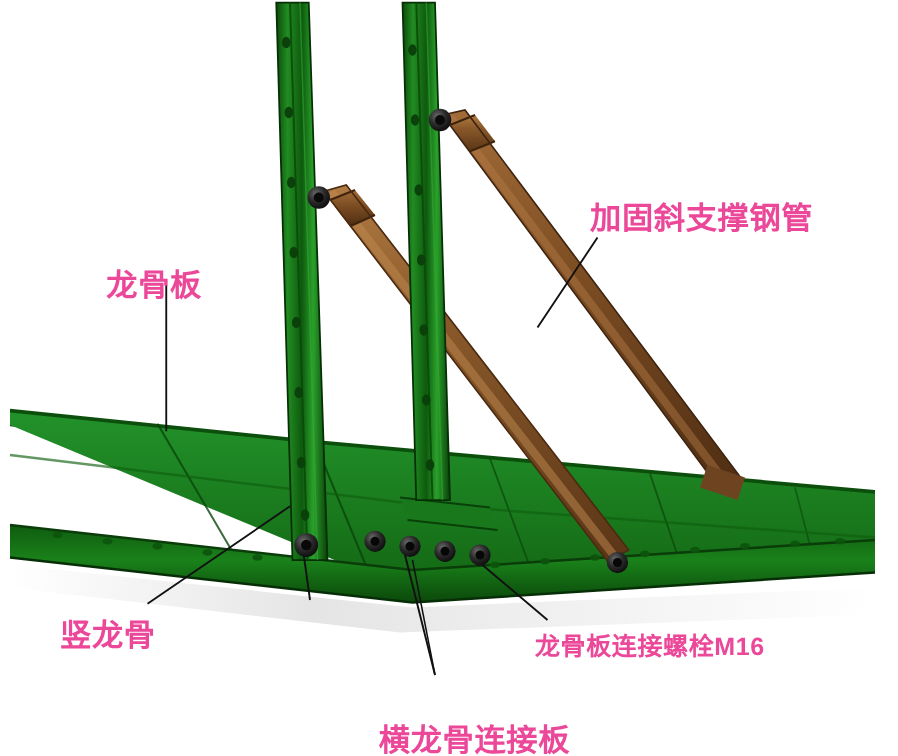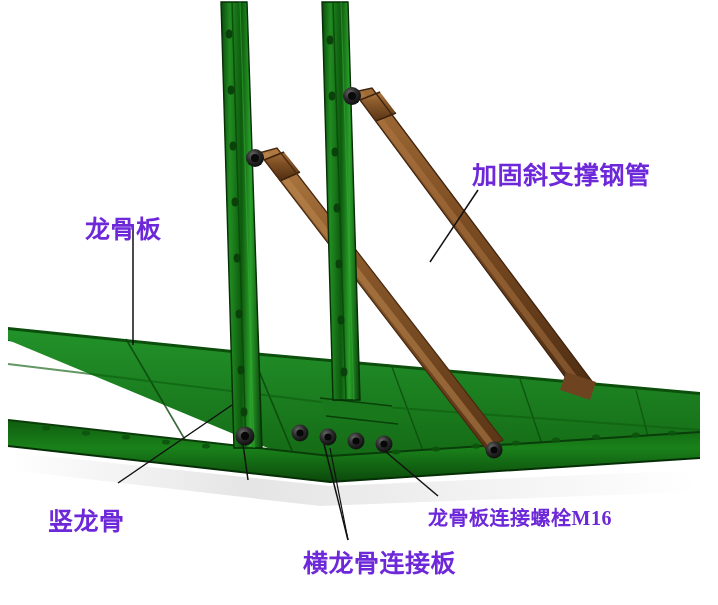--- a/index.html
+++ b/index.html
@@ -16,22 +16,22 @@
     overflow:hidden;
   }
   #art{
     position:absolute;
     left:0; top:0;
     width:718px;
     height:605px;
   }
   .lbl{
     position:absolute;
-    font-family:Liberation Serif, serif;
-    color:#6d28d9;
+    font-family:Liberation Sans, sans-serif;
+    color:#ec4899;
     font-weight:700;
     white-space:nowrap;
     letter-spacing:0.5px;
     line-height:1;
     user-select:none;
   }
   .lbl-lg{ font-size:25px; }
   .lbl-md{ font-size:20px; }
 </style>
 </head>
@@ -236,20 +236,20 @@
 
       <path d="M 348 540 L 324 444"></path>
       <path d="M 348 540 L 330 448" stroke-width="1.2"></path>
     </g>
   </svg>
 
   <div class="lbl lbl-lg" style="left:472px; top:163px;">加固斜支撑钢管</div>
 
   <div class="lbl lbl-lg" style="left:85px; top:217px;">龙骨板</div>
 
-  <div class="lbl lbl-lg" style="left:48px; top:509px;">竖龙骨</div>
+  <div class="lbl lbl-lg" style="left:48px; top:497px;">竖龙骨</div>
 
 
   <div class="lbl lbl-md" style="left:428px; top:508px;">龙骨板连接螺栓M16</div>
 
-  <div class="lbl lbl-lg" style="left:303px; top:551px;">横龙骨连接板</div>
+  <div class="lbl lbl-lg" style="left:303px; top:581px;">横龙骨连接板</div>
 
 </div>
 
 </body></html>

